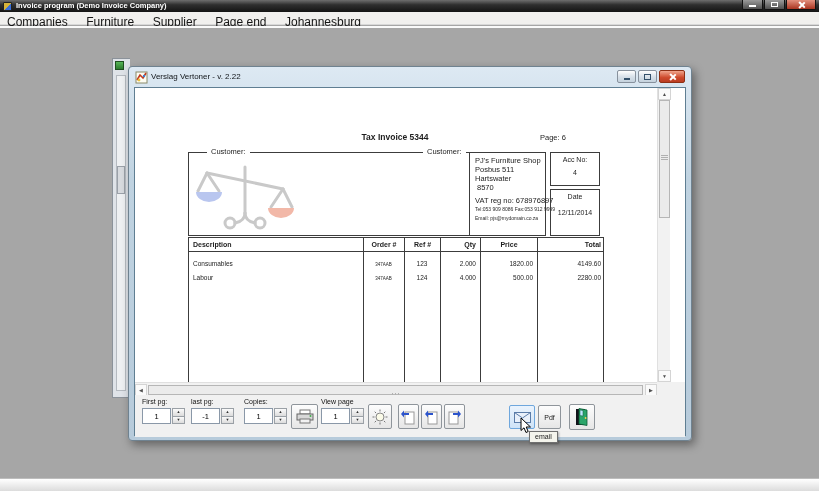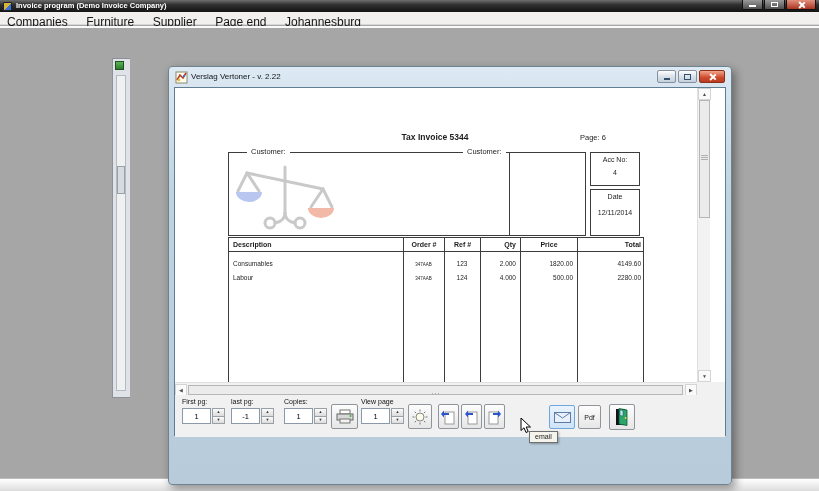--- a/index.html
+++ b/index.html
@@ -40,23 +40,23 @@
 
   
   .back-window { left:112px; top:58px; width:18px; height:340px;
     background:#dfe3e8; border:1px solid #8b929a; border-right:none; }
   .back-win-icon { left:2px; top:2px; width:9px; height:9px;
     background:linear-gradient(#57b657,#2d7a2d); border:1px solid #1f4f1f; }
   .back-scroll { left:3px; top:16px; width:10px; height:316px; background:#eef0f2; border:1px solid #b5bac0; }
   .back-thumb { left:0; top:90px; width:8px; height:28px; background:#d7dade; border:1px solid #9aa0a8; }
 
   
-  .viewer { left:128px; top:66px; width:564px; height:419px;
+  .viewer { left:128px; top:66px; width:564px; height:375px;
     background:linear-gradient(#dde9f3,#c0d3e1 30%,#b7cbdb);
-    border:1px solid #6f8290; border-radius:4px; box-shadow:3px 4px 10px rgba(0,0,0,.4);margin-left:40px; }
+    border:1px solid #6f8290; border-radius:4px; box-shadow:3px 4px 10px rgba(0,0,0,.4); }
   .viewer-titlebar { left:0; top:0; width:100%; height:20px; }
   .viewer-title { left:22px; top:0; height:20px; line-height:20px; font-size:8px; color:#101418; white-space:nowrap; }
   .viewer-btns { right:6px; top:3px; display:flex; gap:2px; }
   .v-btn { width:19px; height:13px; border:1px solid #87919d; border-radius:2px;
     background:linear-gradient(#fefefe,#d6dfe8 55%,#c4d2dd);
     display:flex; align-items:center; justify-content:center; }
   .v-btn.close { width:26px; background:linear-gradient(#f0a58c,#ce4a2c 60%,#b93d22); border-color:#8e3015; }
   .vg-min { width:6px; height:2px; background:#33506a; margin-top:4px; }
   .vg-max { width:7px; height:6px; border:1px solid #33506a; }
   .vg-x { position:relative; width:7px; height:7px; }
@@ -216,20 +216,29 @@
             <path d="M52,58 Q52,66 42,68"></path>
             <path d="M52,58 Q52,66 62,68"></path>
             <circle cx="37" cy="68" r="5"></circle>
             <circle cx="67" cy="68" r="5"></circle>
           </g>
           <path d="M3,37 A13,10 0 0 0 29,37 Z" fill="#b9c6ef"></path>
           <path d="M75,53 A13,10 0 0 0 101,53 Z" fill="#f2b8a8"></path>
         </svg>
 
 
+        <div class="abs customer-block">
+          <div class="addr">PJ's Furniture Shop</div>
+          <div class="addr">Posbus 511</div>
+          <div class="addr">Hartswater</div>
+          <div class="addr" style="padding-left:2px">8570</div>
+          <div class="addr" style="margin-top:4px">VAT reg no: 678976897</div>
+          <div class="tiny">Tel:053 909 8086 Fax:053 912 9999</div>
+          <div class="tiny">Email: pjs@mydomain.co.za</div>
+        </div>
 
         <div class="abs side-box accno-box">
           <div class="cap">Acc No:</div>
           <div class="val">4</div>
         </div>
         <div class="abs side-box date-box">
           <div class="cap">Date</div>
           <div class="val">12/11/2014</div>
         </div>
 

